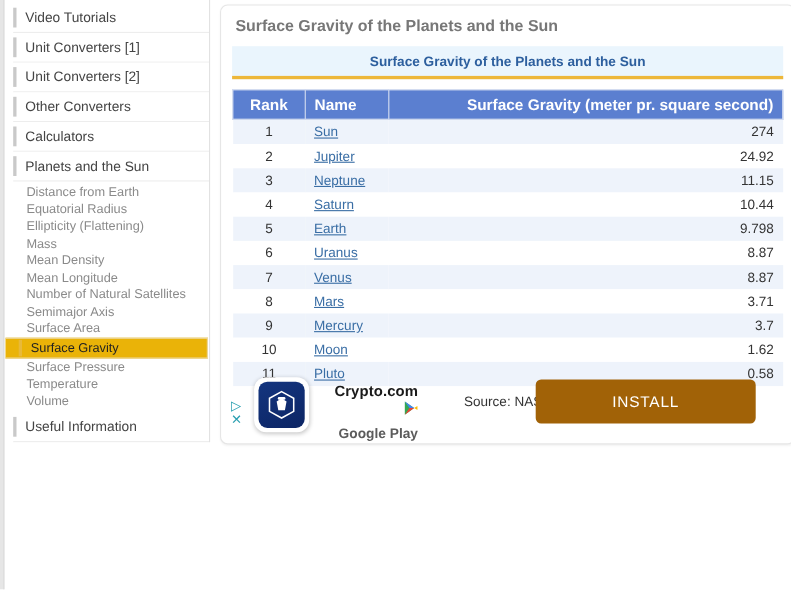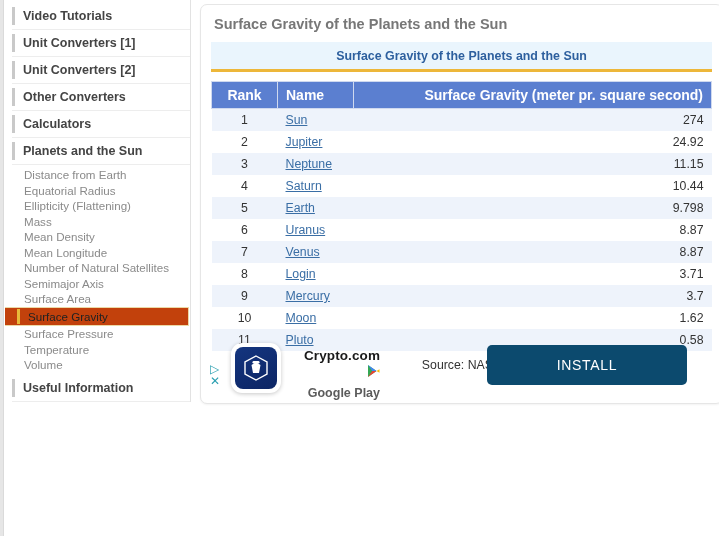--- a/index.html
+++ b/index.html
@@ -63,21 +63,21 @@
   .register-label {
     font-size: 12.5px; font-weight: bold; color: #555;
   }
   .login-label {
     font-size: 12.5px; color: #555; font-weight: normal;
   }
 
   .section-head {
     position: relative;
     font-size: 12.5px;
-    font-weight: bold;
+    font-weight: normal;
     color: #444;
     padding: 6px 4px 6px 11px;
     border-bottom: 1px solid #ededed;
     margin-left: 7px;
     cursor: pointer;
     background: #ffffff;
   }
   .section-head::before {
     content: "";
     position: absolute;
@@ -91,21 +91,21 @@
     position: relative;
     font-size: 11.6px;
     color: #8a8a8a;
     padding: 1px 4px 1px 19px;
     line-height: 13.5px;
     cursor: pointer;
     white-space: nowrap;
   }
   .sub-item.active {
     color: #222;
-    background: #c2410c;
+    background: #eab308;
     border: 1px solid #ecd9a5;
     border-left: none;
     padding-left: 23px;
     padding-top: 2px; padding-bottom: 2px;
     margin-right: 1px;
   }
   .sub-item.active::before {
     content: "";
     position: absolute;
     left: 12px; top: 1px; bottom: 1px;
@@ -227,21 +227,21 @@
   .ad-store {
     display: flex; align-items: flex-end; gap: 4px;
     margin-top: 1px;
     flex-direction: column;
   }
   .ad-store-label { font-size: 12.5px; color: #5b5b5b; }
   .install-btn {
     position: absolute;
     left: 282px; top: 8px;
     width: 200px; height: 40px;
-    background: #0c4a6e;
+    background: #a16207;
     border-radius: 5px;
     color: #ffffff;
     font-size: 14px;
     letter-spacing: 0.7px;
     display: flex; align-items: center; justify-content: center;
     cursor: pointer;
     border: none;
     font-family: "Liberation Sans", sans-serif;
   }
 </style>
@@ -327,21 +327,21 @@
               <td class="name"><a>Uranus</a></td>
               <td class="val">8.87</td>
             </tr>
             <tr>
               <td class="rank">7</td>
               <td class="name"><a>Venus</a></td>
               <td class="val">8.87</td>
             </tr>
             <tr>
               <td class="rank">8</td>
-              <td class="name"><a>Login</a></td>
+              <td class="name"><a>Mars</a></td>
               <td class="val">3.71</td>
             </tr>
             <tr>
               <td class="rank">9</td>
               <td class="name"><a>Mercury</a></td>
               <td class="val">3.7</td>
             </tr>
             <tr>
               <td class="rank">10</td>
               <td class="name"><a>Moon</a></td>

